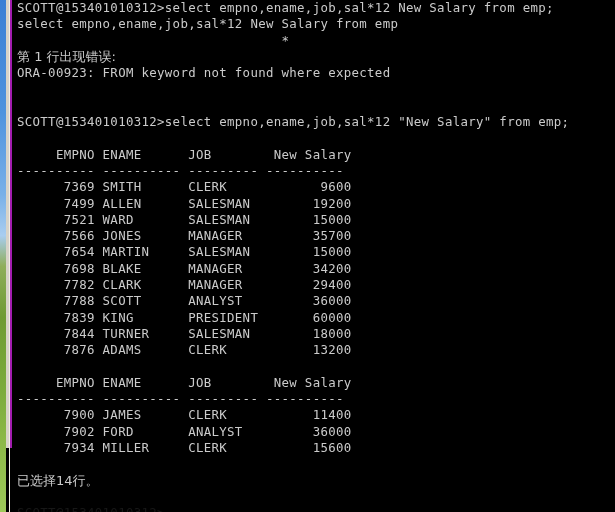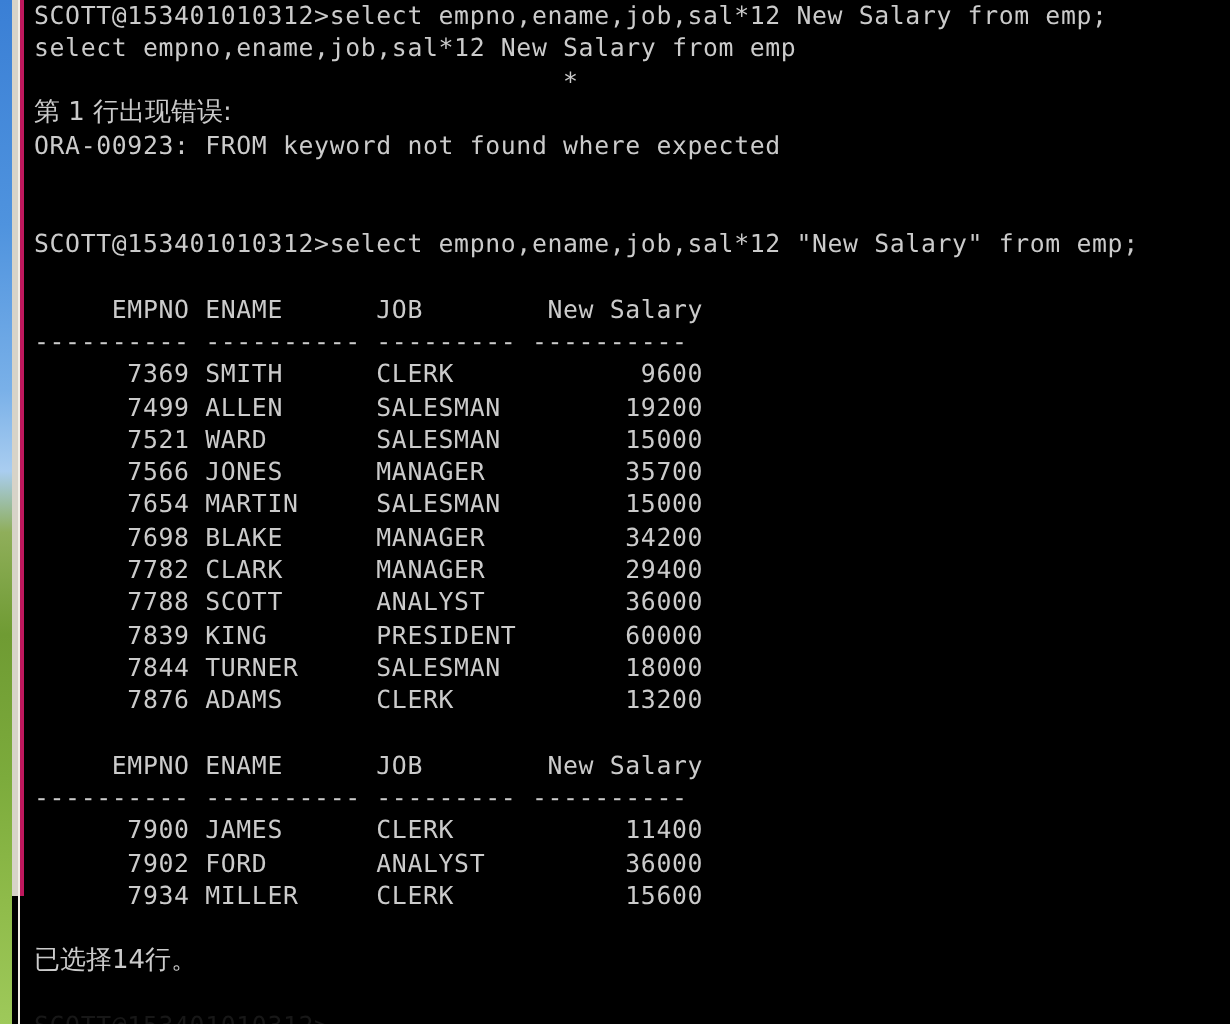--- a/index.html
+++ b/index.html
@@ -34,21 +34,21 @@
                 #9ec95a 100%);
     z-index: 1;
   }
 
   
   #console-window {
     position: absolute;
     left: 6px; top: 0;
     width: 609px;
     height: 448px;
-    background: #be185d;
+    background: #a21caf;
     border-left: 3px solid #d7d3c8;
     box-sizing: border-box;
     z-index: 2;
   }
   #window-border-highlight {
     position: absolute;
     left: 0; top: 0;
     width: 1px;
     height: 512px;
     background: #f2efe6;

